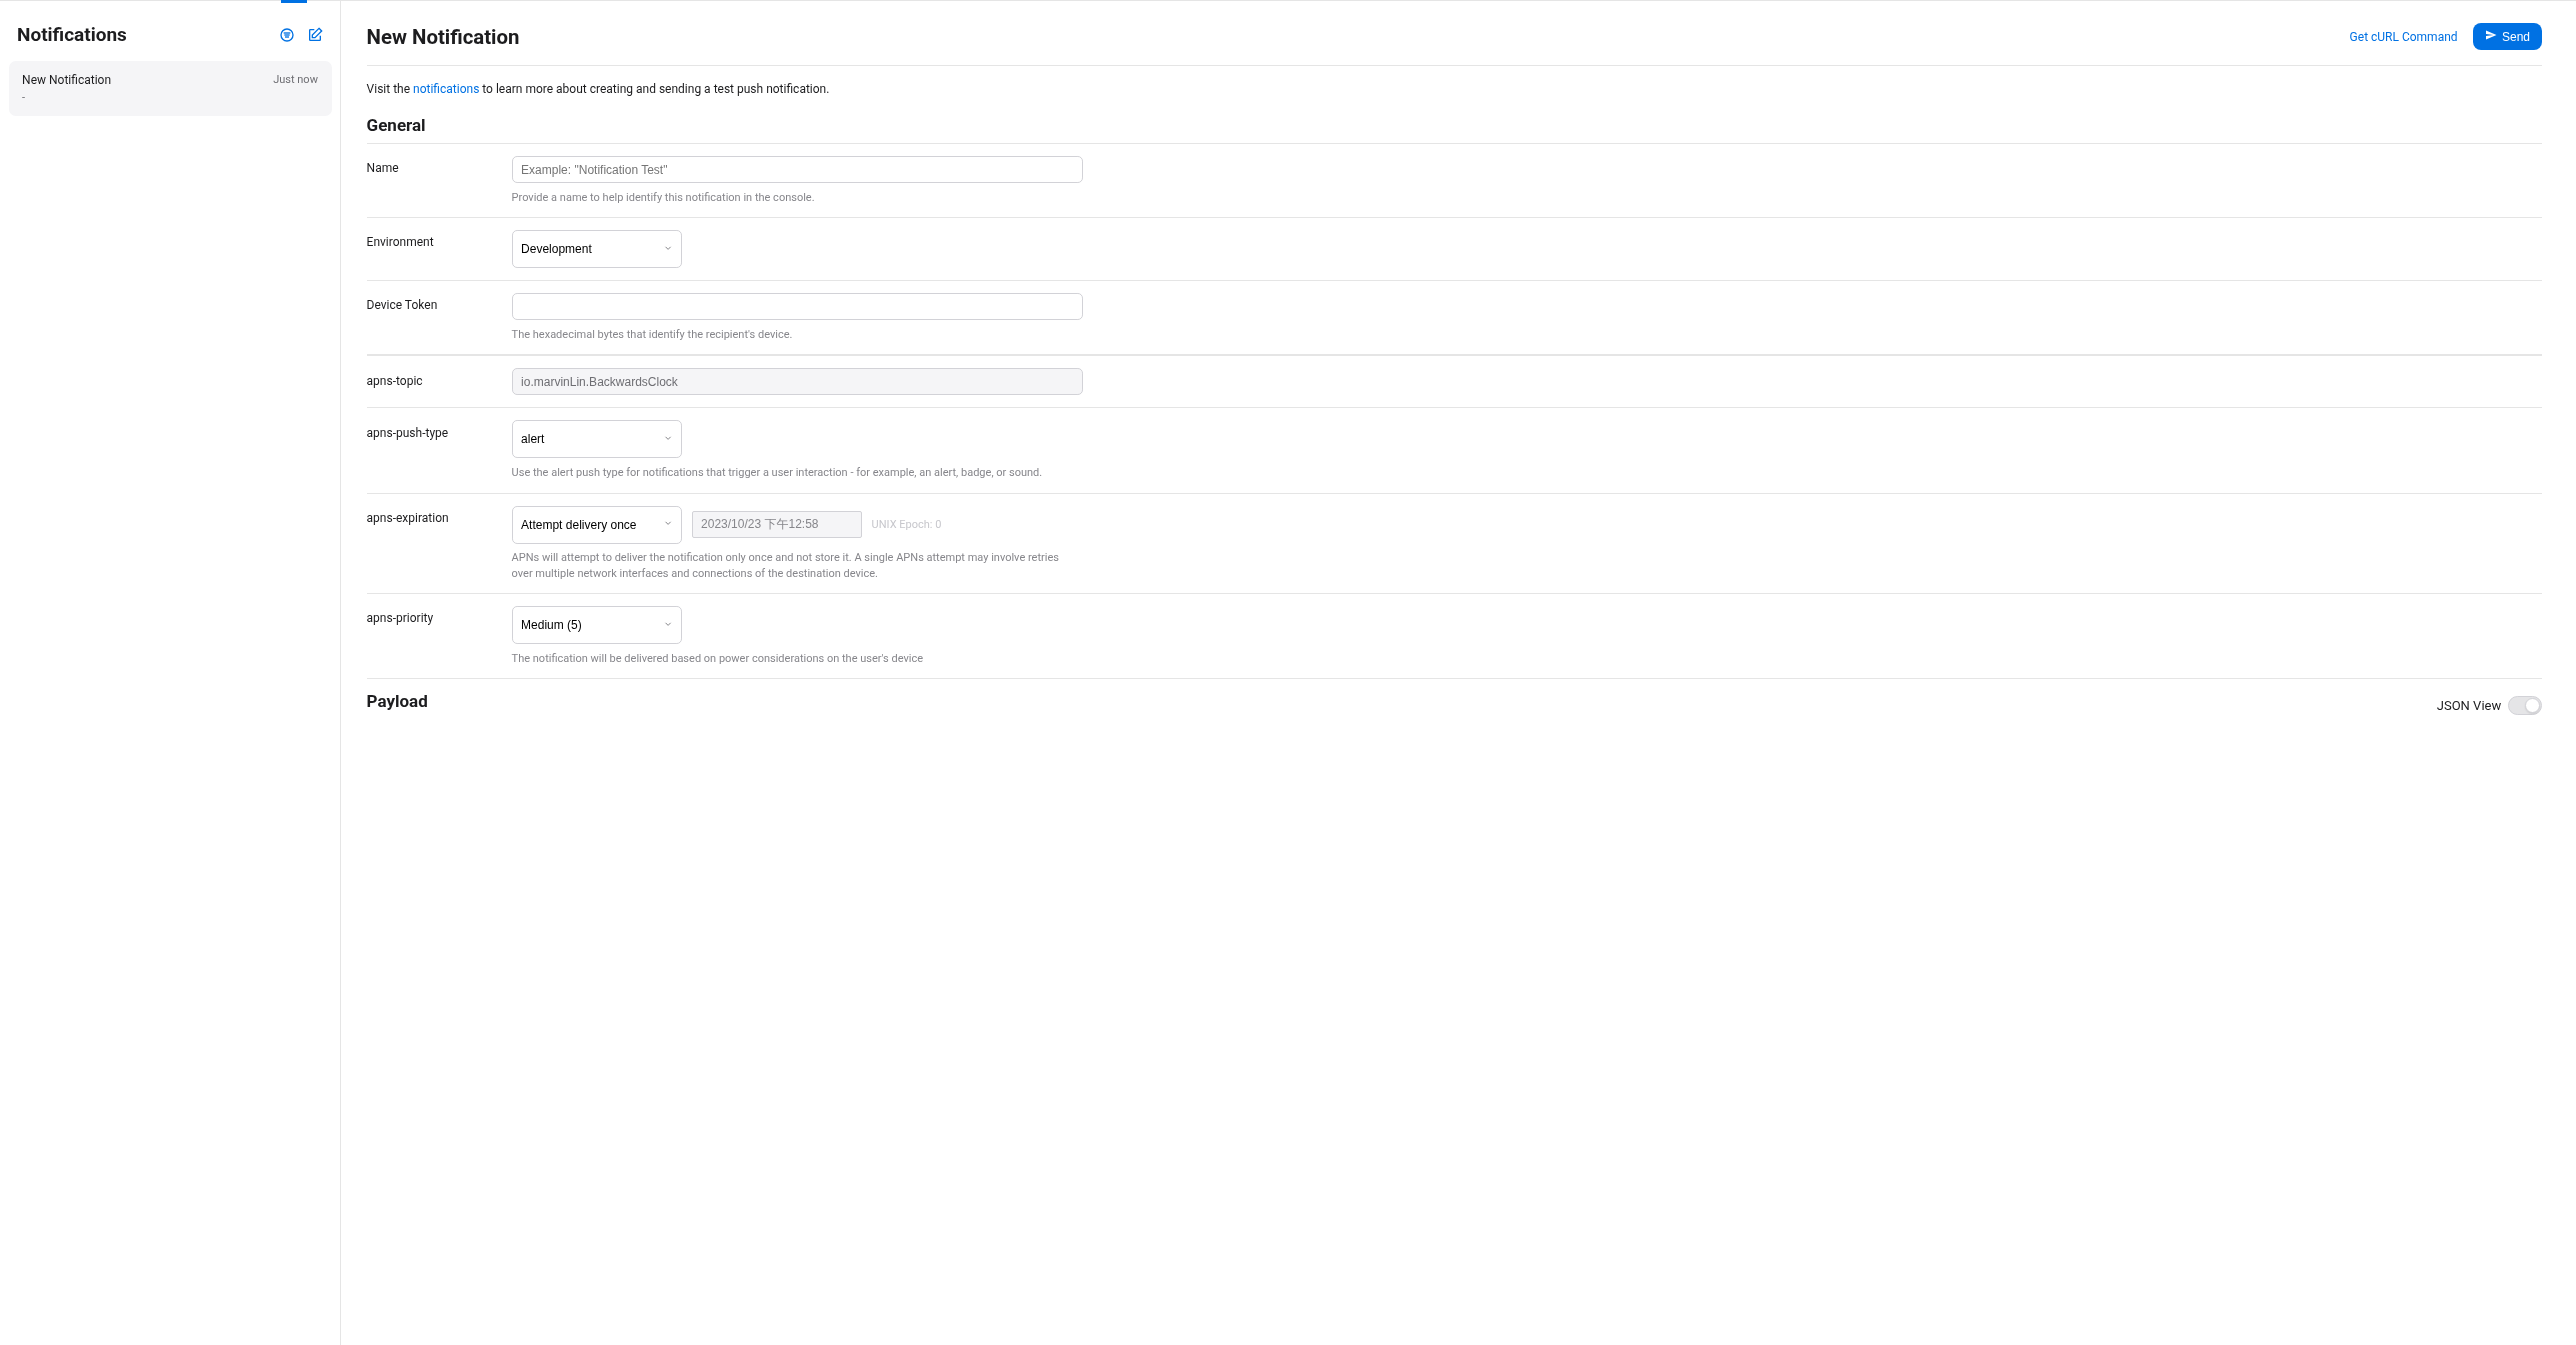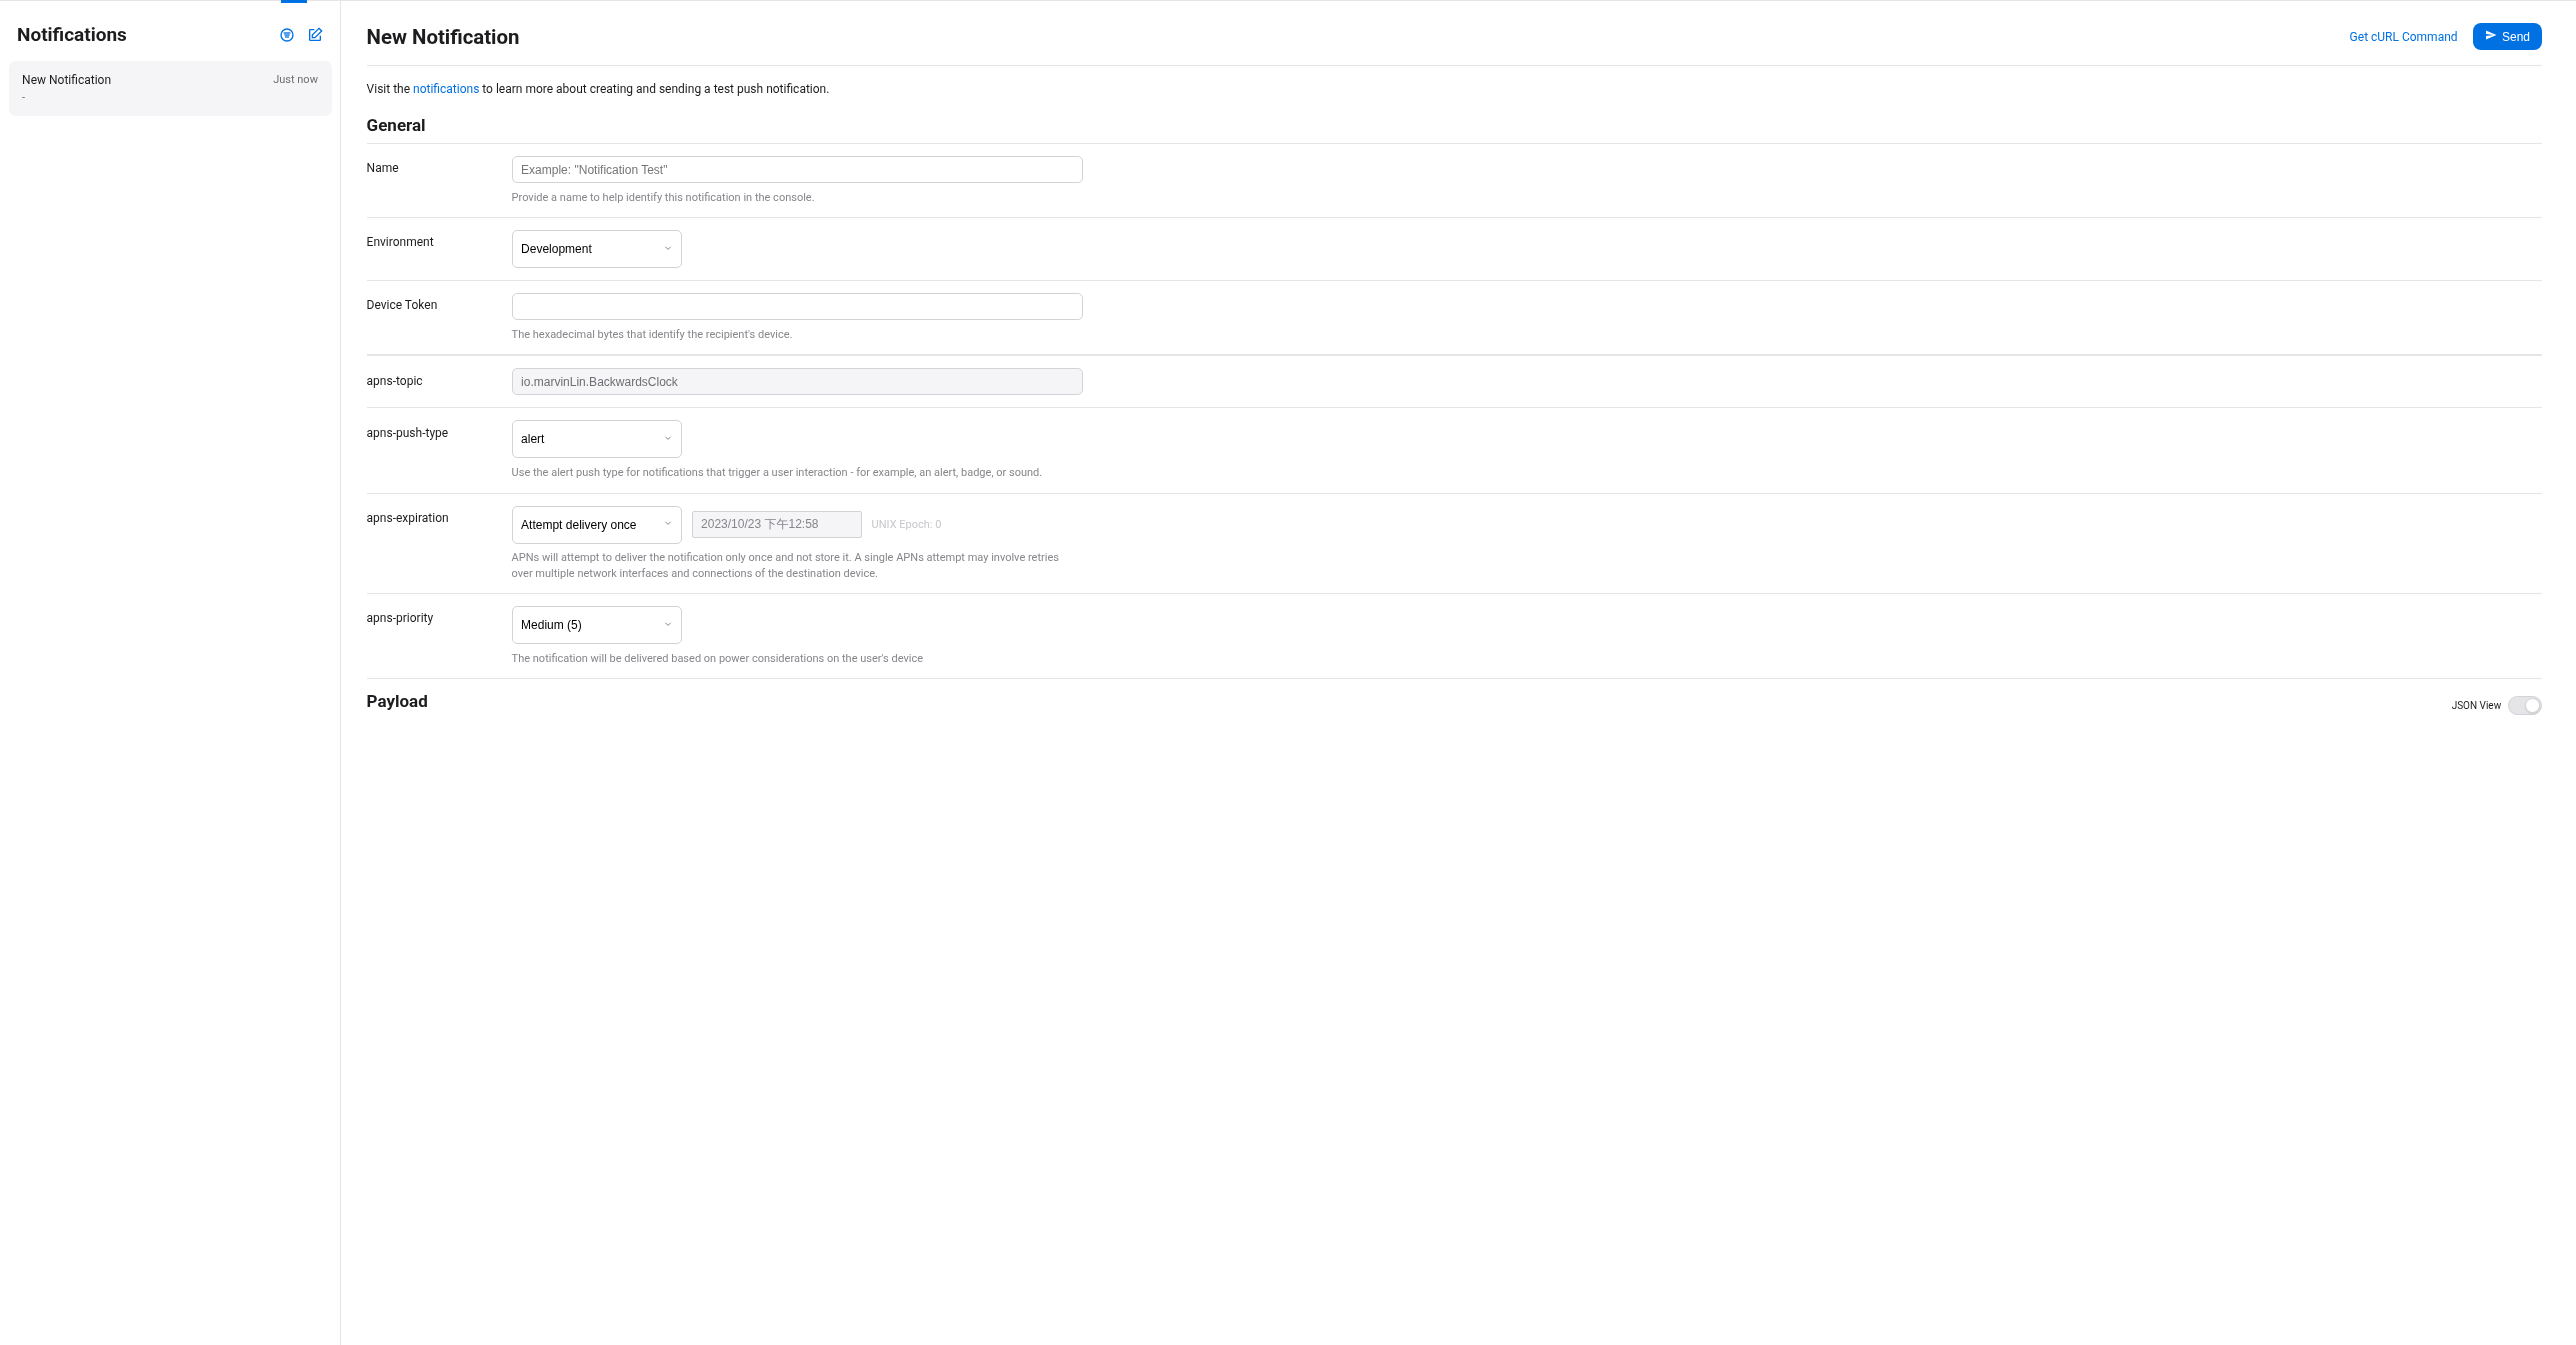--- a/index.html
+++ b/index.html
@@ -179,21 +179,21 @@
     .payload-header {
       display: flex;
       justify-content: space-between;
       align-items: center;
       margin-top: 12px;
     }
     .json-view-wrap {
       display: flex;
       align-items: center;
       gap: 6.8px;
-      font-size: 10px;
+      font-size: 13px;
       color: #1d1d1f;
     }
     .toggle {
       width: 34px;
       height: 19px;
       border-radius: 9.4px;
       background: #e5e5e7;
       position: relative;
       cursor: pointer;
       border: 0.9px solid #d2d2d7;

